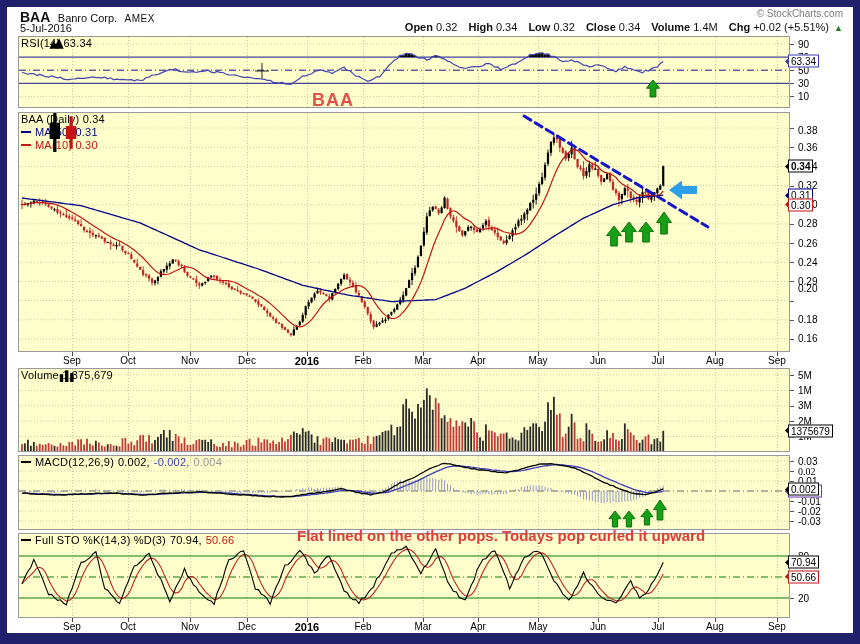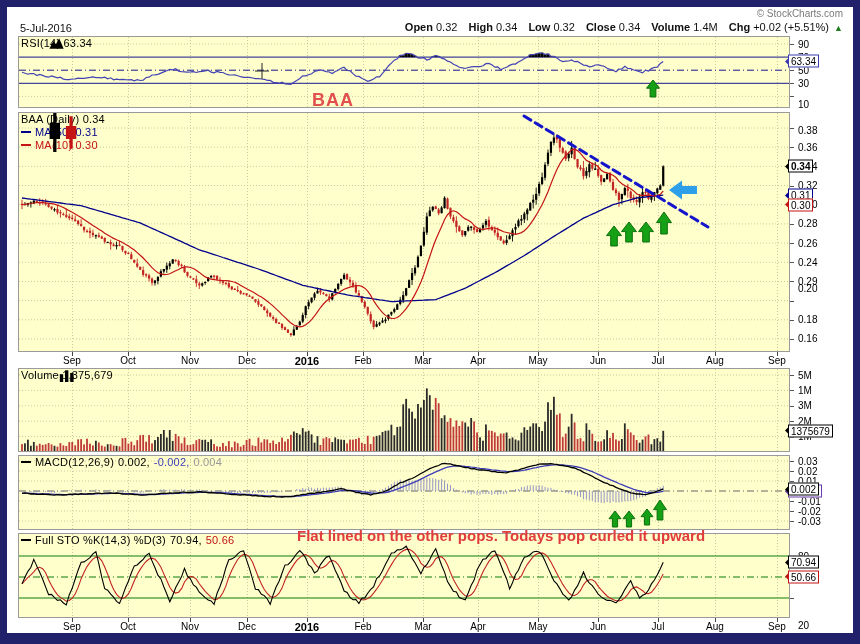--- a/index.html
+++ b/index.html
@@ -65,20 +65,25 @@
   #sto-note{position:absolute;left:297px;top:527px;font-size:15px;font-weight:bold;
             color:#e03c3c;z-index:9;white-space:nowrap;}
 </style>
 </head>
 <body>
 
 <div class="chart">
   <div class="inner"></div>
 
   <header>
+    <div class="title">
+      <span class="sym">BAA</span>
+      <span class="comp">Banro Corp.</span>
+      <span class="exch">AMEX</span>
+    </div>
     <div class="date">5-Jul-2016</div>
     <div class="copy">© StockCharts.com</div>
     <div class="quote">
       <span class="ql">Open</span><span class="qv">0.32</span>
       <span class="ql">High</span><span class="qv">0.34</span>
       <span class="ql">Low</span><span class="qv">0.32</span>
       <span class="ql">Close</span><span class="qv">0.34</span>
       <span class="ql">Volume</span><span class="qv">1.4M</span>
       <span class="ql">Chg</span><span class="qv">+0.02 (+5.51%)</span>
       <span class="tri">▲</span>
@@ -1198,21 +1203,21 @@
   <div class="yaxis" id="y-rsi">
       <div class="tkline" style="top: 8px;"></div>
       <span class="tick" style="top: 2.5px;">90</span>
       <div class="tkline" style="top: 21.1px;"></div>
       <span class="tick" style="top: 15.6px;">70</span>
       <div class="tkline" style="top: 34.2px;"></div>
       <span class="tick" style="top: 28.7px;">50</span>
       <div class="tkline" style="top: 47.3px;"></div>
       <span class="tick" style="top: 41.8px;">30</span>
       <div class="tkline" style="top: 60.4px;"></div>
-      <span class="tick" style="top: 54.9px; margin-top: 8px;">10</span>
+      <span class="tick" style="top: 54.9px;">10</span>
       <span class="tag" style="top: 25.4623px; border-color: rgb(59, 59, 174);">63.34<i class="notch" style="border-right-color: rgb(59, 59, 174);"></i></span>
     </div>
   <div class="yaxis" id="y-price">
       <div class="tkline" style="top: 16px;"></div>
       <span class="tick" style="top: 13px; text-align: right;">0.38</span>
       <div class="tkline" style="top: 35.18px;"></div>
       <span class="tick" style="top: 29.68px;">0.36</span>
       <div class="tkline" style="top: 54.36px;"></div>
       <span class="tick" style="top: 48.86px;">0.34</span>
       <div class="tkline" style="top: 73.54px;"></div>
@@ -1247,41 +1252,41 @@
       <div class="tkline" style="top: 53.2px;"></div>
       <span class="tick" style="top: 47.7px;">2M</span>
       <div class="tkline" style="top: 68.6px;"></div>
       <span class="tick" style="top: 63.1px;">1M</span>
       <span class="tag" style="top: 62.8096px; border-color: rgb(0, 0, 0);">1375679<i class="notch" style="border-right-color: rgb(0, 0, 0);"></i></span>
     </div>
   <div class="yaxis" id="y-macd">
       <div class="tkline" style="top: 6px;"></div>
       <span class="tick" style="top: 0.5px;">0.03</span>
       <div class="tkline" style="top: 16px;"></div>
-      <span class="tick" style="top: 10.5px;">0.02</span>
+      <span class="tick" style="top: 10.5px; font-family: Liberation Serif, serif;">0.02</span>
       <div class="tkline" style="top: 26px;"></div>
       <span class="tick" style="top: 20.5px;">0.01</span>
       <div class="tkline" style="top: 36px;"></div>
       <span class="tick" style="top: 30.5px;">0.00</span>
       <div class="tkline" style="top: 46px;"></div>
       <span class="tick" style="top: 40.5px;">-0.01</span>
       <div class="tkline" style="top: 56px;"></div>
       <span class="tick" style="top: 50.5px;">-0.02</span>
       <div class="tkline" style="top: 66px;"></div>
       <span class="tick" style="top: 60.5px;">-0.03</span>
       <span class="tag" style="top: 36.4px; border-color: rgb(106, 59, 174); z-index: 5;">-0.002<i class="notch" style="border-right-color: rgb(106, 59, 174);"></i></span>
       <span class="tag" style="top: 34px; border-color: rgb(0, 0, 0);">0.002<i class="notch" style="border-right-color: rgb(0, 0, 0);"></i></span>
     </div>
   <div class="yaxis" id="y-sto">
       <div class="tkline" style="top: 23px;"></div>
       <span class="tick" style="top: 17.5px;">80</span>
       <div class="tkline" style="top: 44px;"></div>
       <span class="tick" style="top: 38.5px;">50</span>
       <div class="tkline" style="top: 65px;"></div>
-      <span class="tick" style="top: 59.5px; margin-top: 27px;">20</span>
+      <span class="tick" style="top: 59.5px;">20</span>
       <span class="tag" style="top: 29.342px; border-color: rgb(0, 0, 0);">70.94<i class="notch" style="border-right-color: rgb(0, 0, 0);"></i></span>
       <span class="tag" style="top: 43.538px; border-color: rgb(196, 20, 20);">50.66<i class="notch" style="border-right-color: rgb(196, 20, 20);"></i></span>
     </div>
 
   <svg id="overlay" viewBox="0 0 860 644">
       <line x1="524" y1="116" x2="708" y2="227" stroke="#1414cc" stroke-width="3" stroke-dasharray="8 5" stroke-linecap="round"></line>
       <polygon points="614.0,226.0 621.5,235.6 617.3,235.6 617.3,246.0 610.7,246.0 610.7,235.6 606.5,235.6" fill="#16a016" stroke="#0b700b" stroke-width="1"></polygon>
       <polygon points="629.0,222.0 636.5,231.6 632.3,231.6 632.3,242.0 625.7,242.0 625.7,231.6 621.5,231.6" fill="#16a016" stroke="#0b700b" stroke-width="1"></polygon>
       <polygon points="646.0,222.0 653.5,231.6 649.3,231.6 649.3,242.0 642.7,242.0 642.7,231.6 638.5,231.6" fill="#16a016" stroke="#0b700b" stroke-width="1"></polygon>
       <polygon points="664.0,212.0 671.5,222.6 667.3,222.6 667.3,234.0 660.7,234.0 660.7,222.6 656.5,222.6" fill="#16a016" stroke="#0b700b" stroke-width="1"></polygon>

